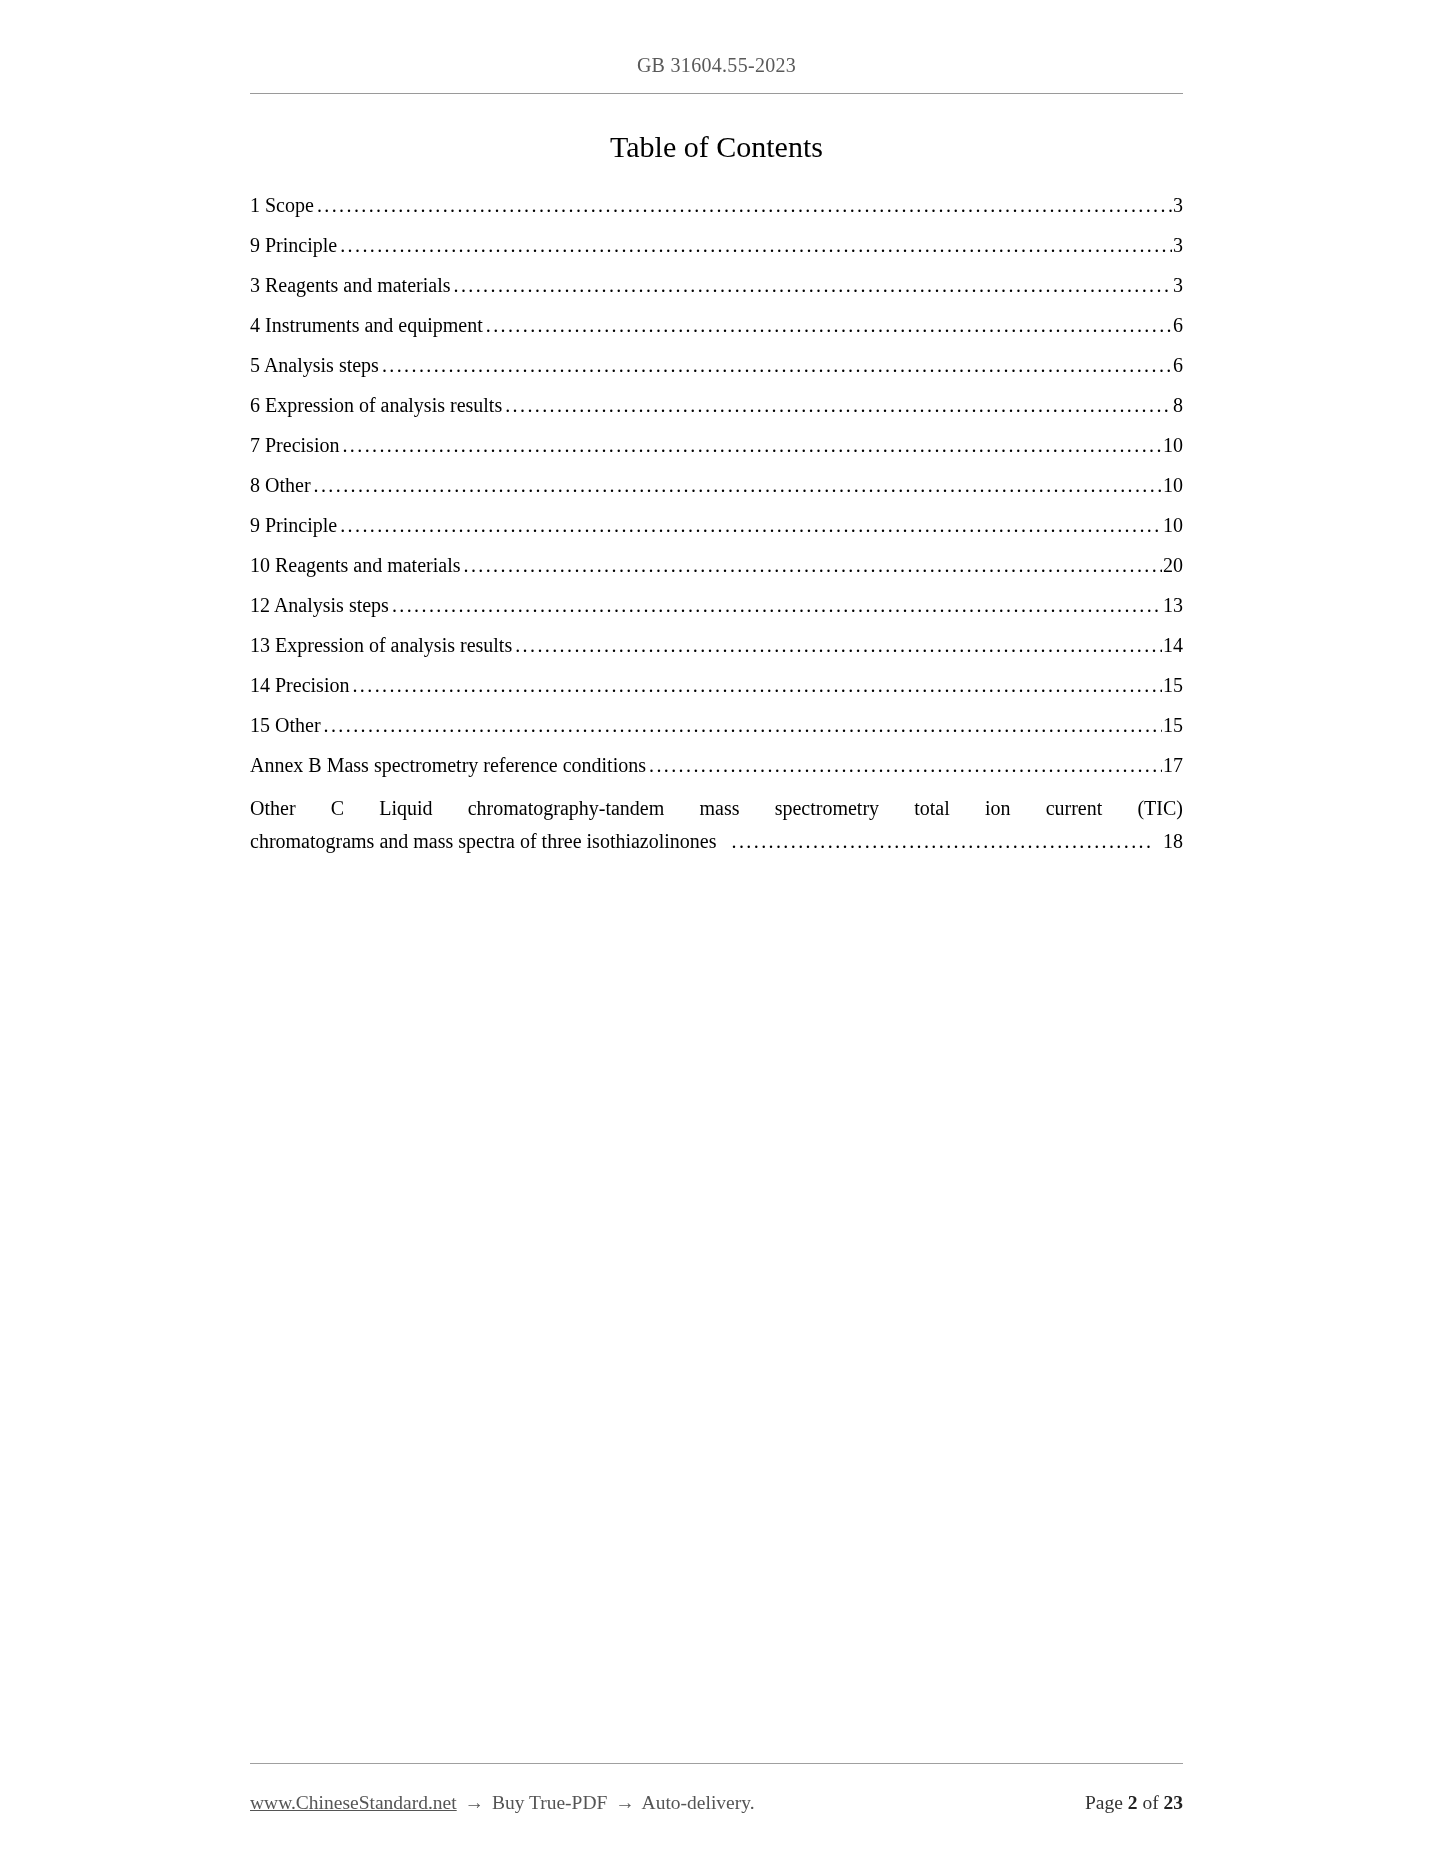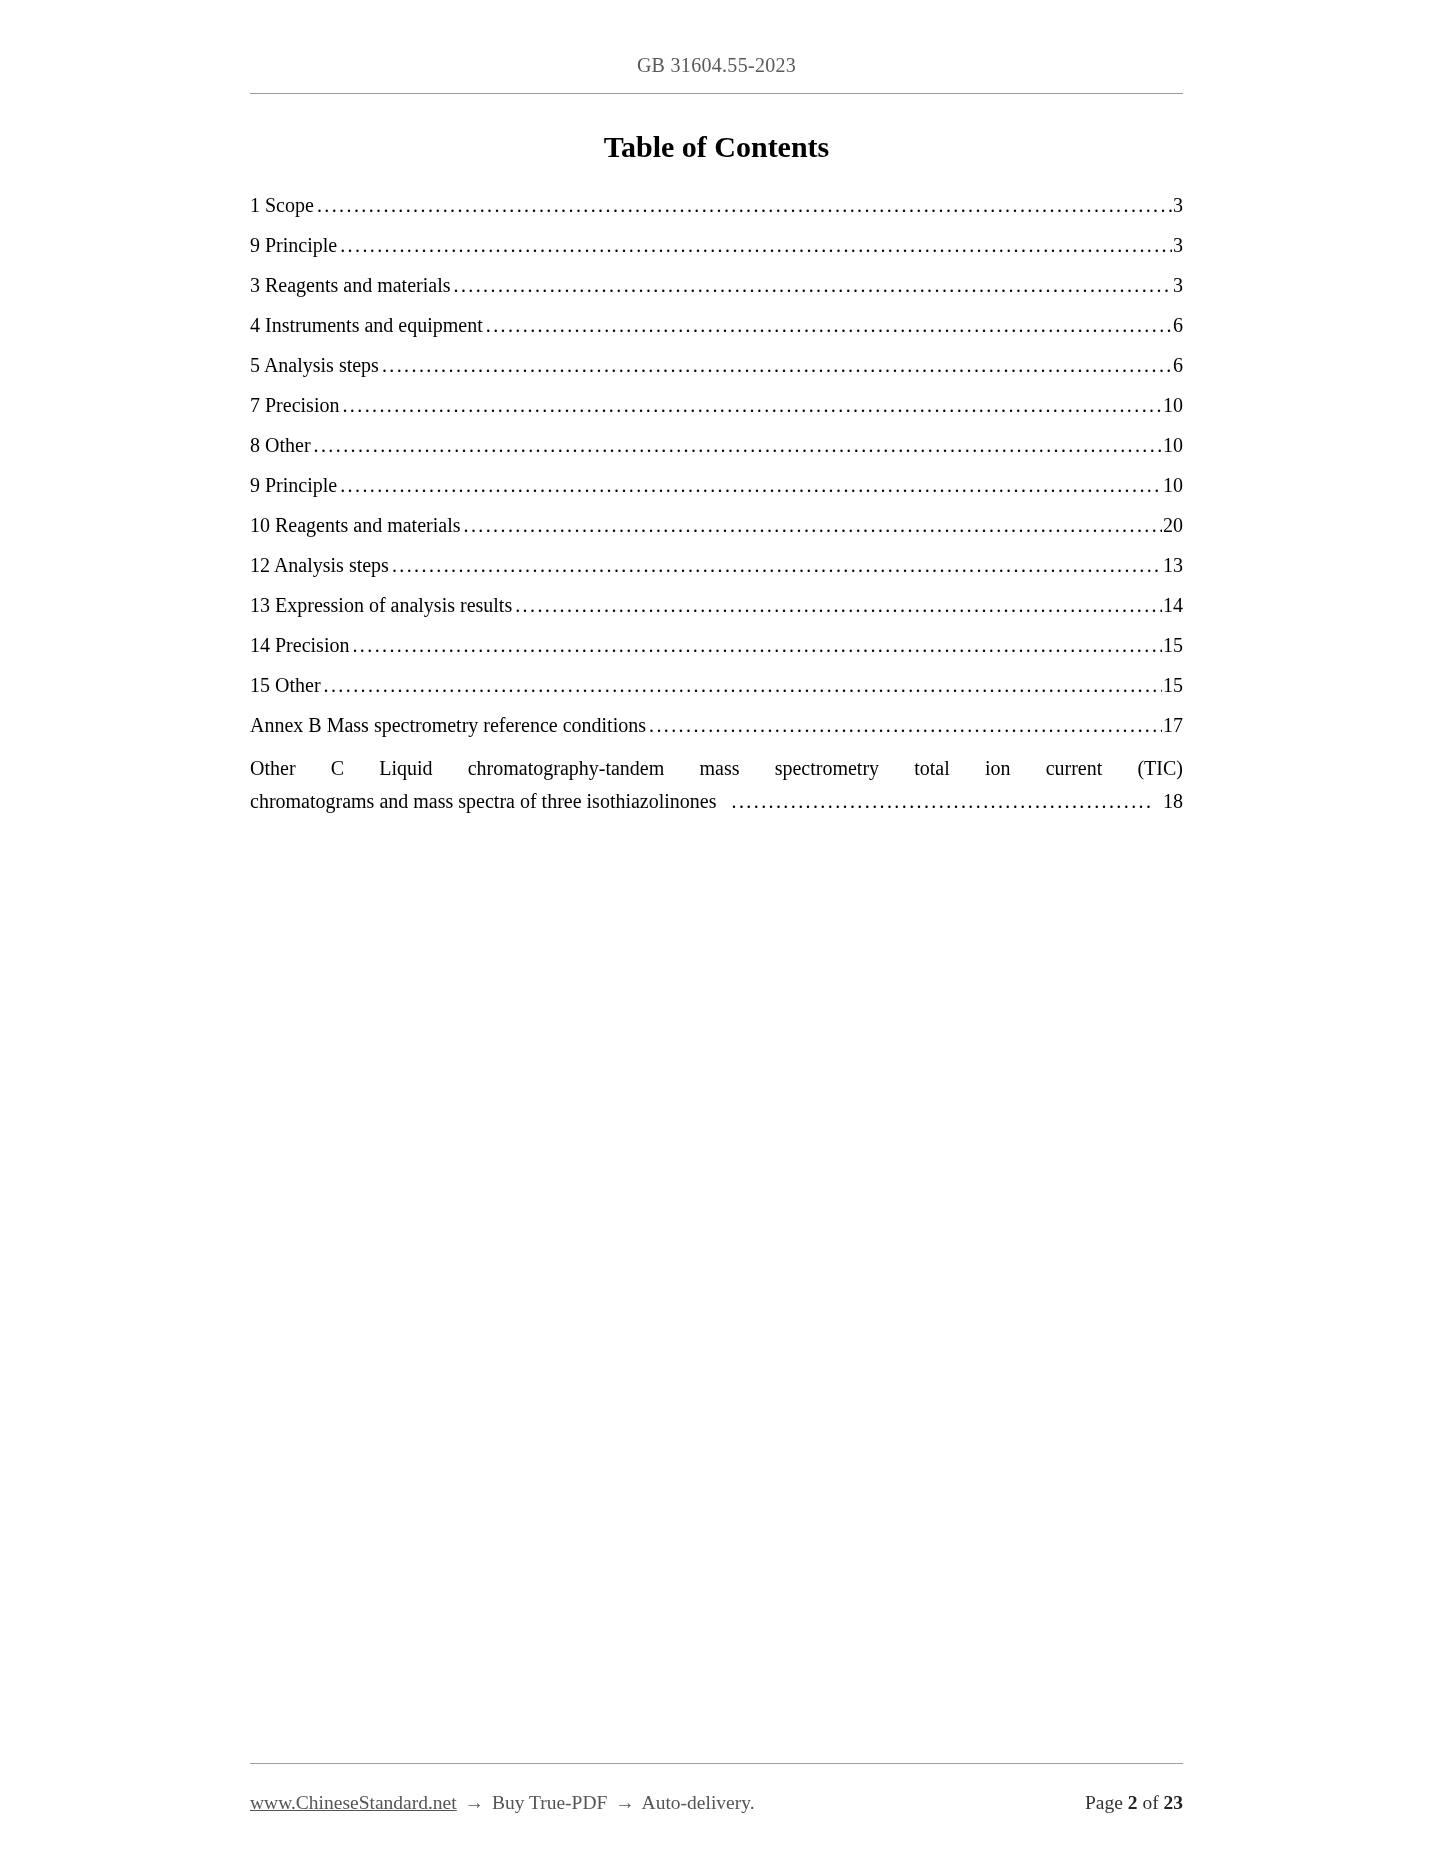--- a/index.html
+++ b/index.html
@@ -36,21 +36,21 @@
   .header-rule {
     border: none;
     border-top: 1px solid #9a9a9a;
     margin-top: 16px;
   }
   
   .toc-title-heading {
     margin-top: 36px;
     text-align: center;
     font-size: 30px;
-    font-weight: bold;
+    font-weight: normal;
     color: #000000;
   }
   
   .toc {
     margin-top: 28px;
     font-size: 20px;
   }
   .toc-entry {
     display: flex;
     align-items: baseline;
@@ -154,20 +154,25 @@
         <span class="toc-label">4 Instruments and equipment</span>
         <span class="dots"></span>
         <span class="toc-page">6</span>
       </div>
       <div class="toc-entry">
         <span class="toc-label">5 Analysis steps</span>
         <span class="dots"></span>
         <span class="toc-page">6</span>
       </div>
       <div class="toc-entry">
+        <span class="toc-label">6 Expression of analysis results</span>
+        <span class="dots"></span>
+        <span class="toc-page">8</span>
+      </div>
+      <div class="toc-entry">
         <span class="toc-label">7 Precision</span>
         <span class="dots"></span>
         <span class="toc-page">10</span>
       </div>
       <div class="toc-entry">
         <span class="toc-label">8 Other</span>
         <span class="dots"></span>
         <span class="toc-page">10</span>
       </div>
       <div class="toc-entry">

